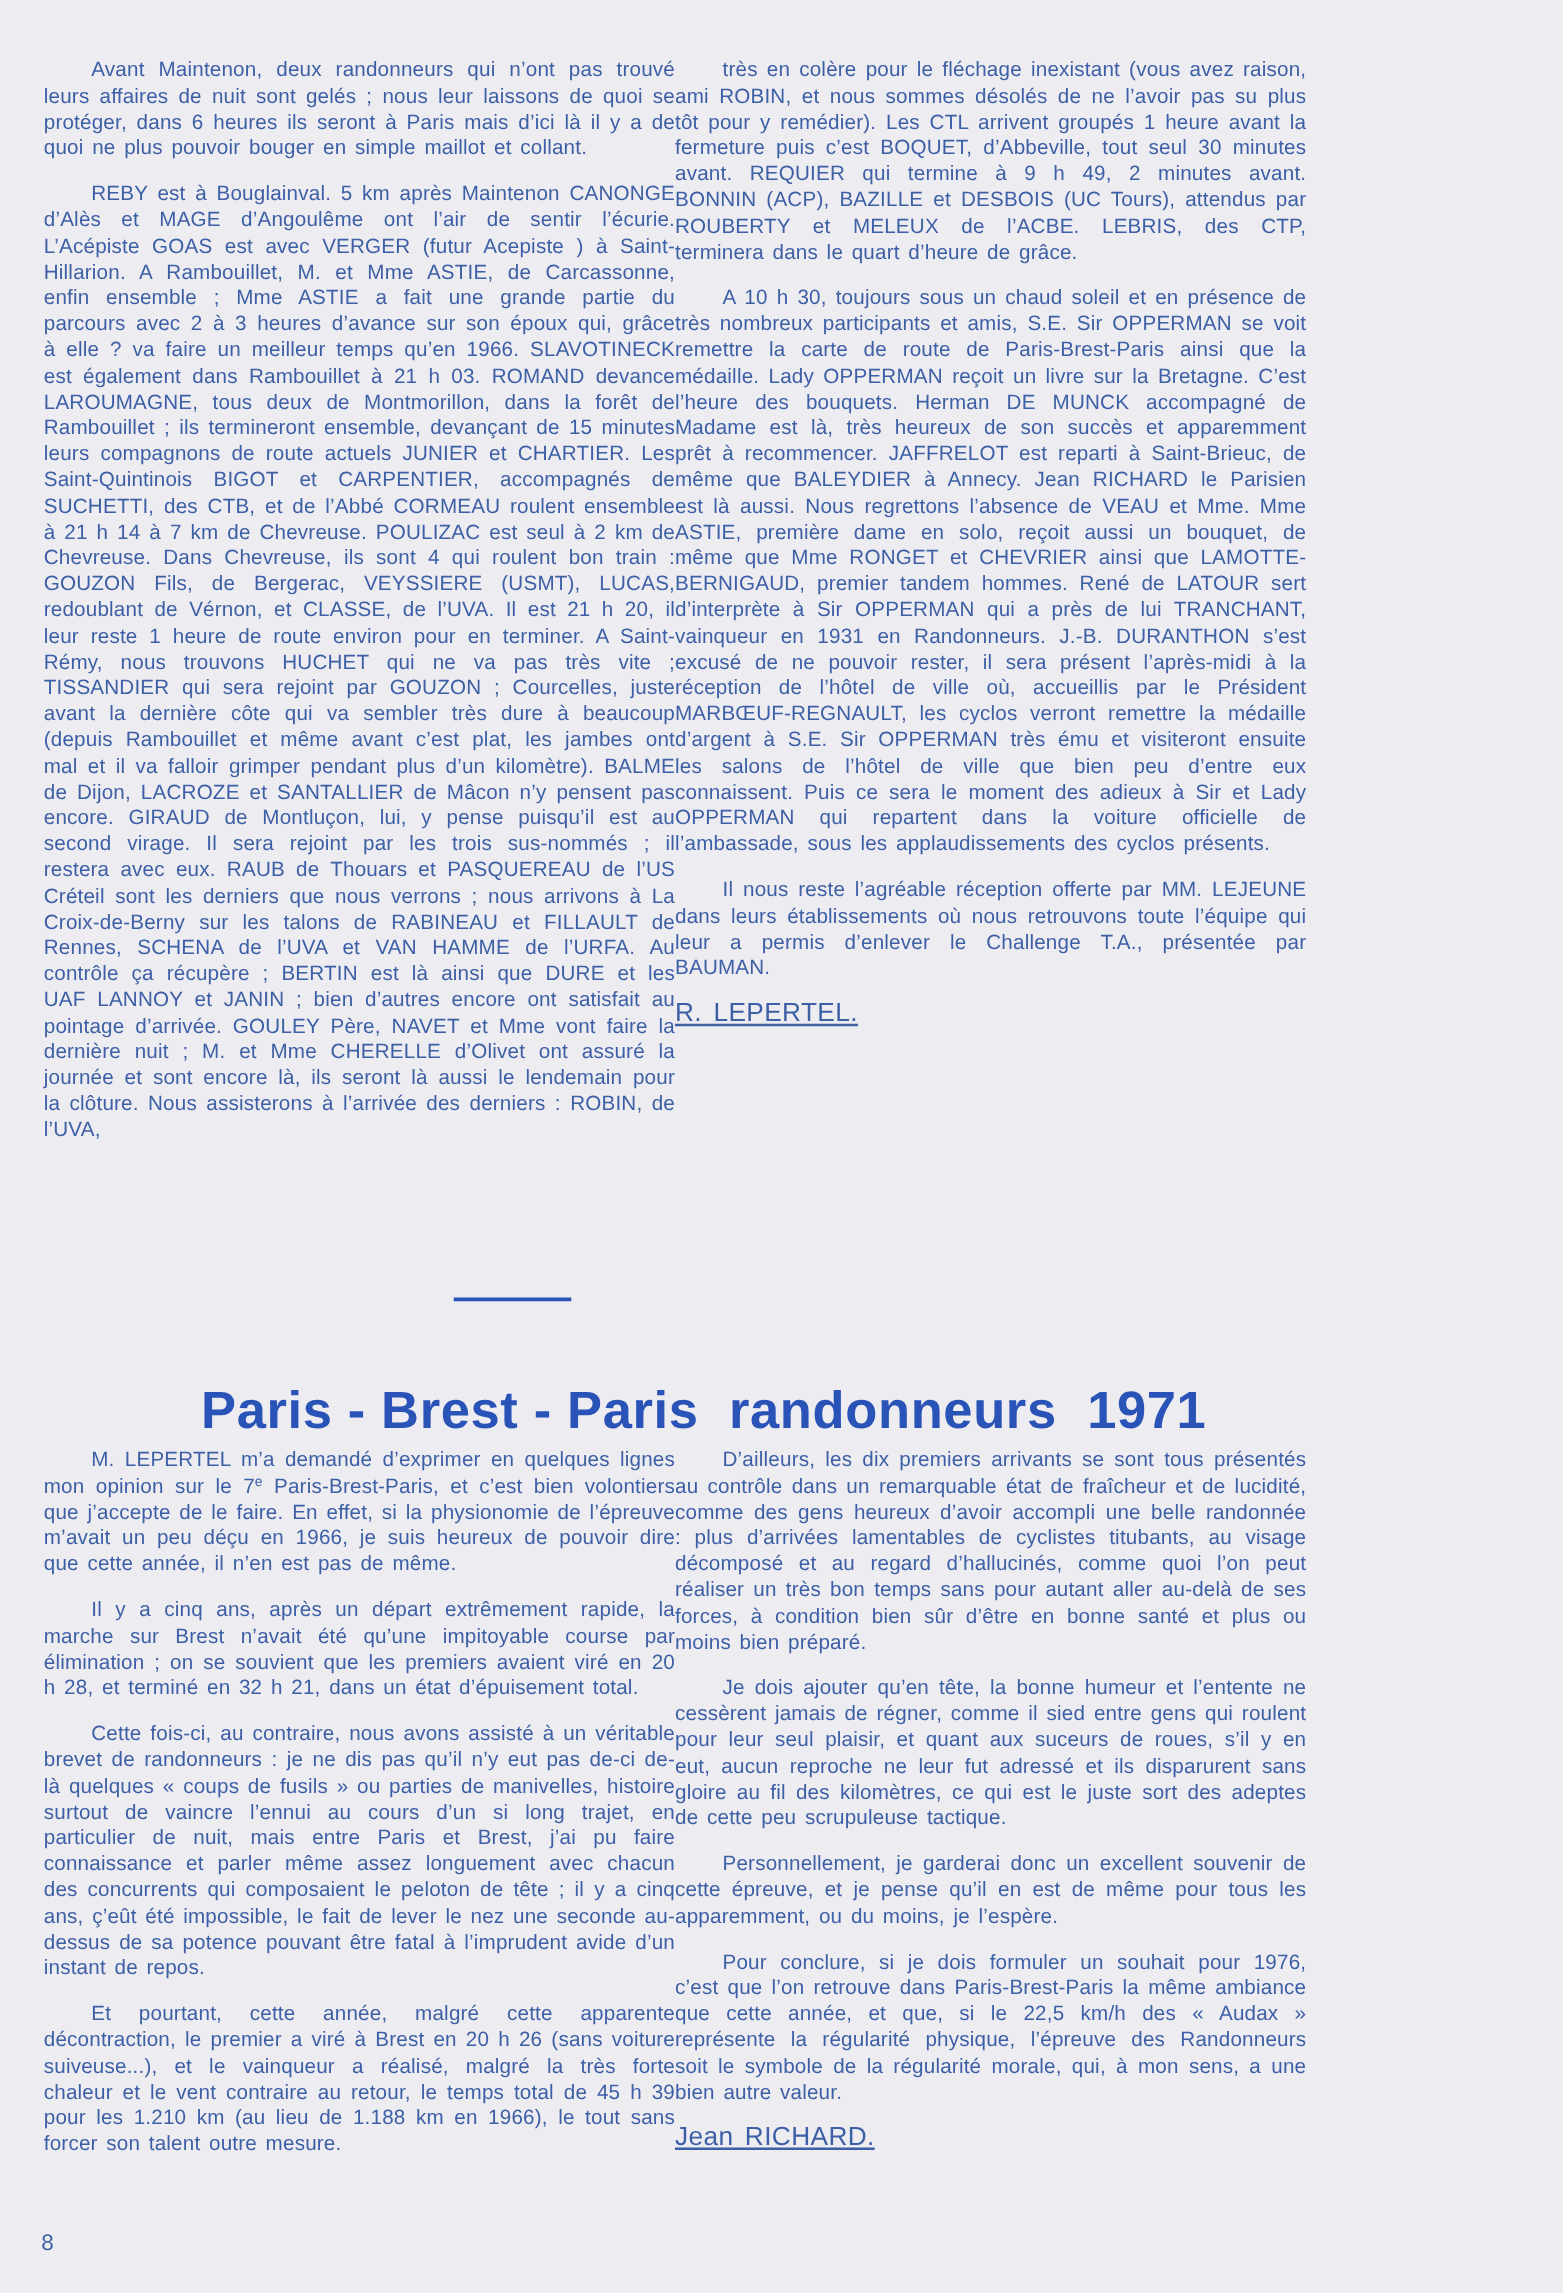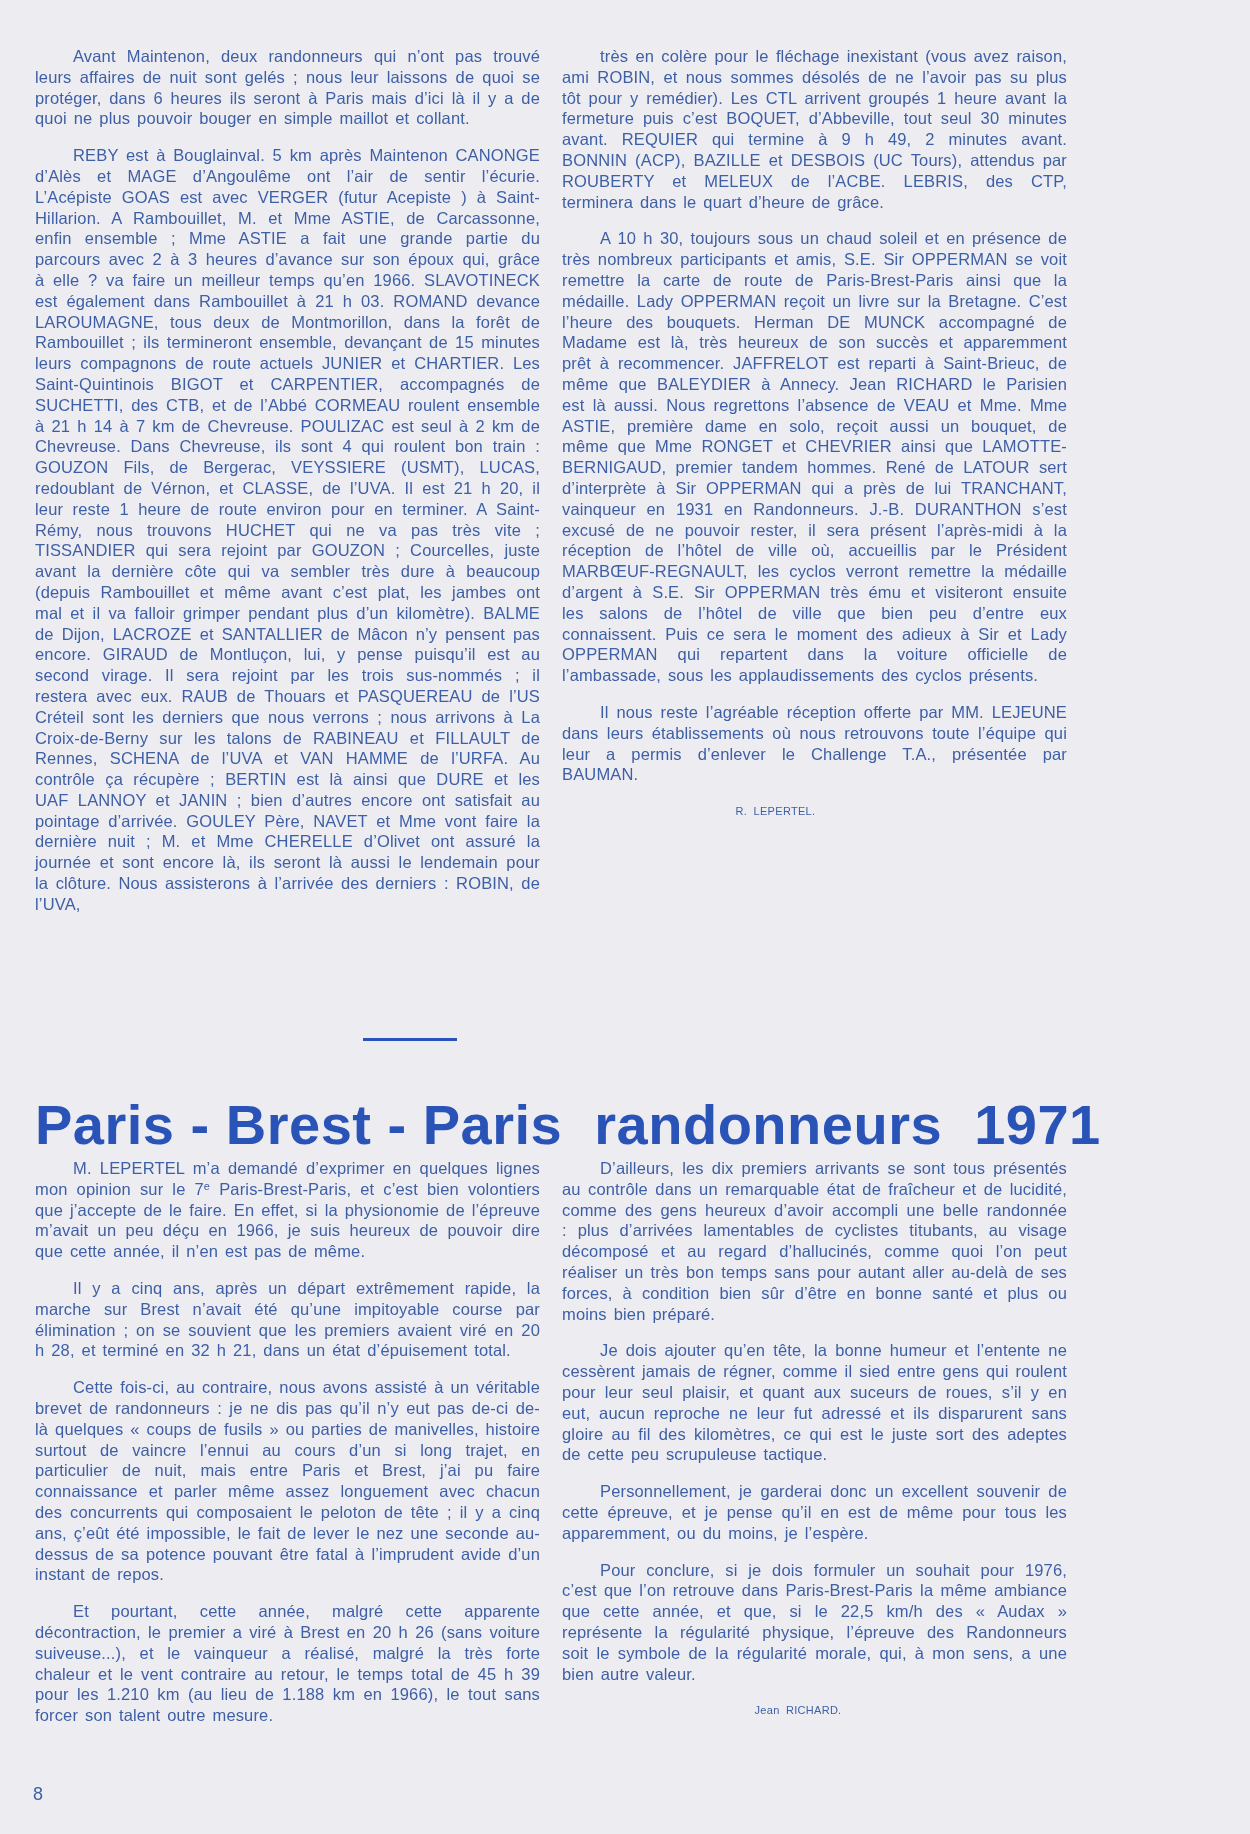--- a/index.html
+++ b/index.html
@@ -15,21 +15,20 @@
     background: linear-gradient(160deg, #efeef3 0%, #edecf1 35%, #eceaef 70%, #eeeceе 100%);
     background-color: #edecf1;
     font-family: "Liberation Sans", "DejaVu Sans", sans-serif;
     color: #3d5fa6;
   }
   .columns {
     position: absolute;
     left: 35px;
     width: 1032px;
     display: flex;
-    gap: 22px;
   }
   .top-columns { top: 46px; }
   .article-columns { top: 1158px; }
   .col {
     width: 505px;
     flex: 0 0 505px;
   }
   .para {
     margin: 0 0 16px 0;
     font-size: 16.5px;
@@ -39,44 +38,45 @@
     letter-spacing: 0.15px;
     word-spacing: 2.2px;
   }
   .para sup {
     font-size: 11px;
     line-height: 0;
     vertical-align: 5px;
   }
   .signature {
     margin: 10px 0 0 0;
-    font-size: 11px;
+    font-size: 21px;
     line-height: 20.8px;
-    text-align: center;
+    text-align: left;
     letter-spacing: 0.3px;
     word-spacing: 3px;
+    text-decoration: underline;
   }
   .sig-top { padding-right: 78px; }
   .sig-article { padding-right: 33px; }
   .divider {
     position: absolute;
     top: 1038px;
     left: 363px;
     width: 94px;
     height: 3px;
     background: #2a53b8;
   }
   .title {
     position: absolute;
     top: 1092px;
     left: 35px;
     width: 1032px;
-    margin: 0;
+    margin: 12px;
     text-align: center;
-    font-size: 56px;
+    font-size: 42px;
     font-weight: 700;
     letter-spacing: 0.5px;
     color: #2a53b8;
     white-space: pre;
   }
   .page-number {
     position: absolute;
     top: 1784px;
     left: 33px;
     font-size: 18px;

